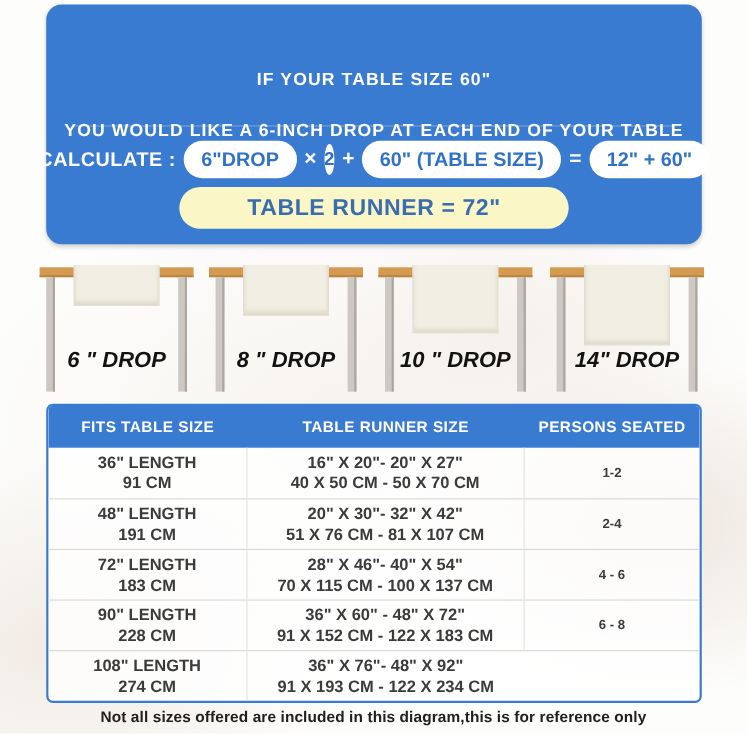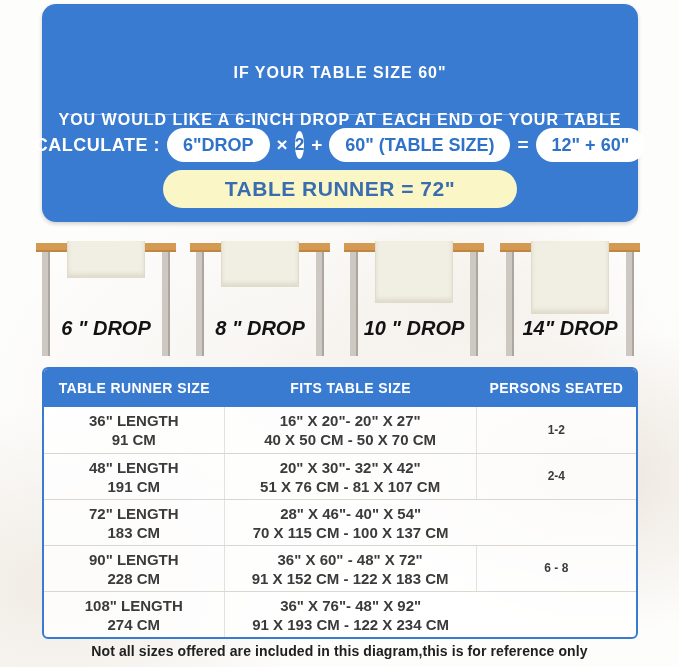--- a/index.html
+++ b/index.html
@@ -115,22 +115,22 @@
       <div class="tabletop"></div>
       <div class="leg leg-l"></div>
       <div class="leg leg-r"></div>
       <div class="runner"></div>
       <div class="drop-label">14" DROP</div>
     </div>
   </div>
 
   <div class="size-table">
     <div class="st-header">
+      <div class="hcell">FITS TABLE SIZE</div>
       <div class="hcell">TABLE RUNNER SIZE</div>
-      <div class="hcell">FITS TABLE SIZE</div>
       <div class="hcell">PERSONS SEATED</div>
     </div>
 
     <div class="st-row">
       <div class="cell">
         <span>36" LENGTH</span>
         <span>91 CM</span>
       </div>
       <div class="cell">
         <span>16" X 20"- 20" X 27"</span>
@@ -153,20 +153,21 @@
 
     <div class="st-row">
       <div class="cell">
         <span>72" LENGTH</span>
         <span>183 CM</span>
       </div>
       <div class="cell">
         <span>28" X 46"- 40" X 54"</span>
         <span>70 X 115 CM - 100 X 137 CM</span>
       </div>
+      <div class="cell persons">4 - 6</div>
     </div>
 
     <div class="st-row">
       <div class="cell">
         <span>90" LENGTH</span>
         <span>228 CM</span>
       </div>
       <div class="cell">
         <span>36" X 60" - 48" X 72"</span>
         <span>91 X 152 CM - 122 X 183 CM</span>

